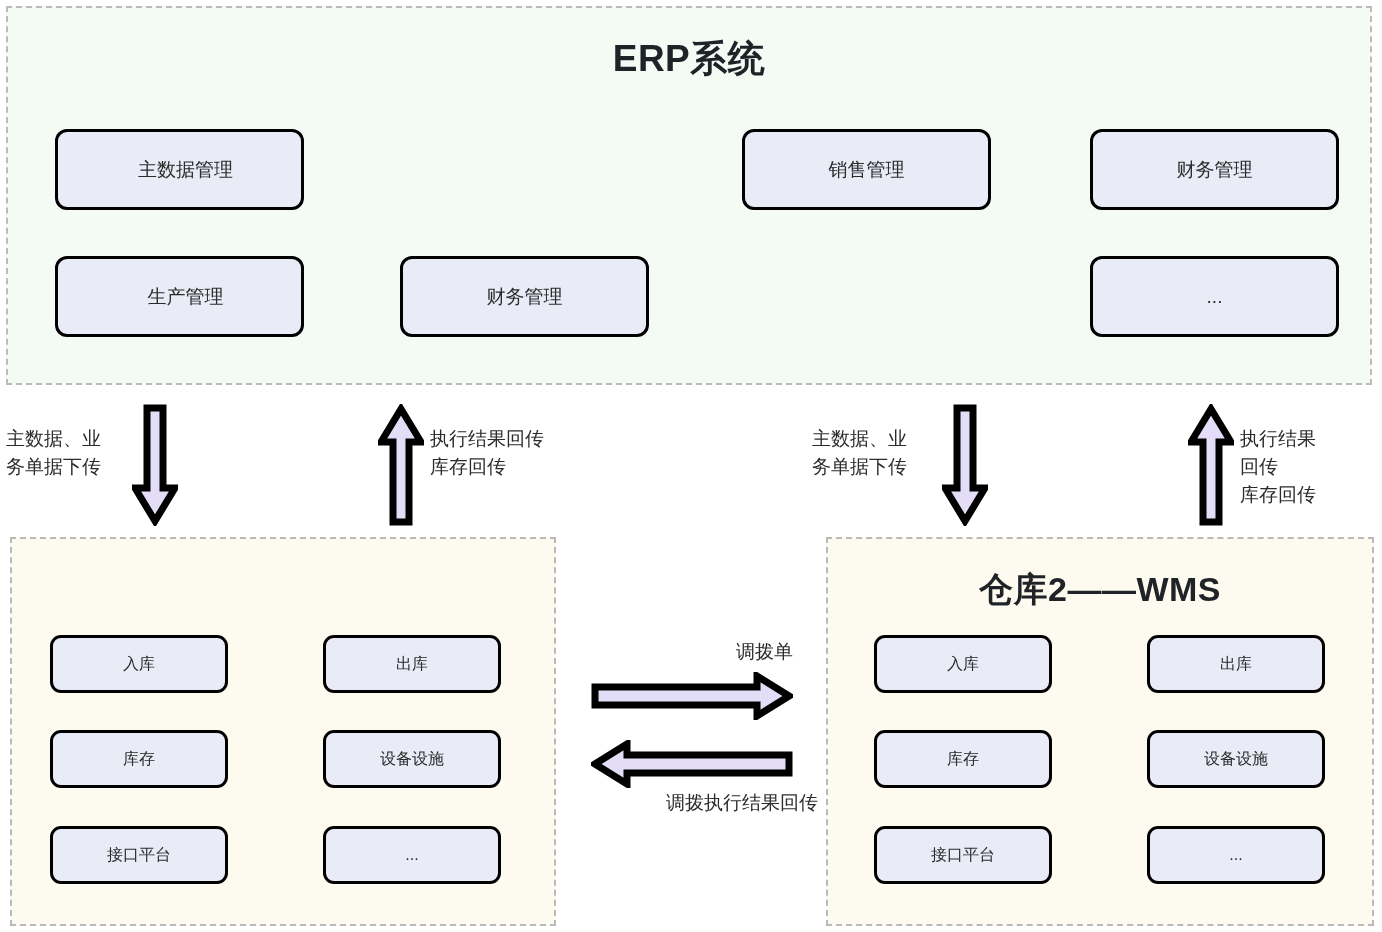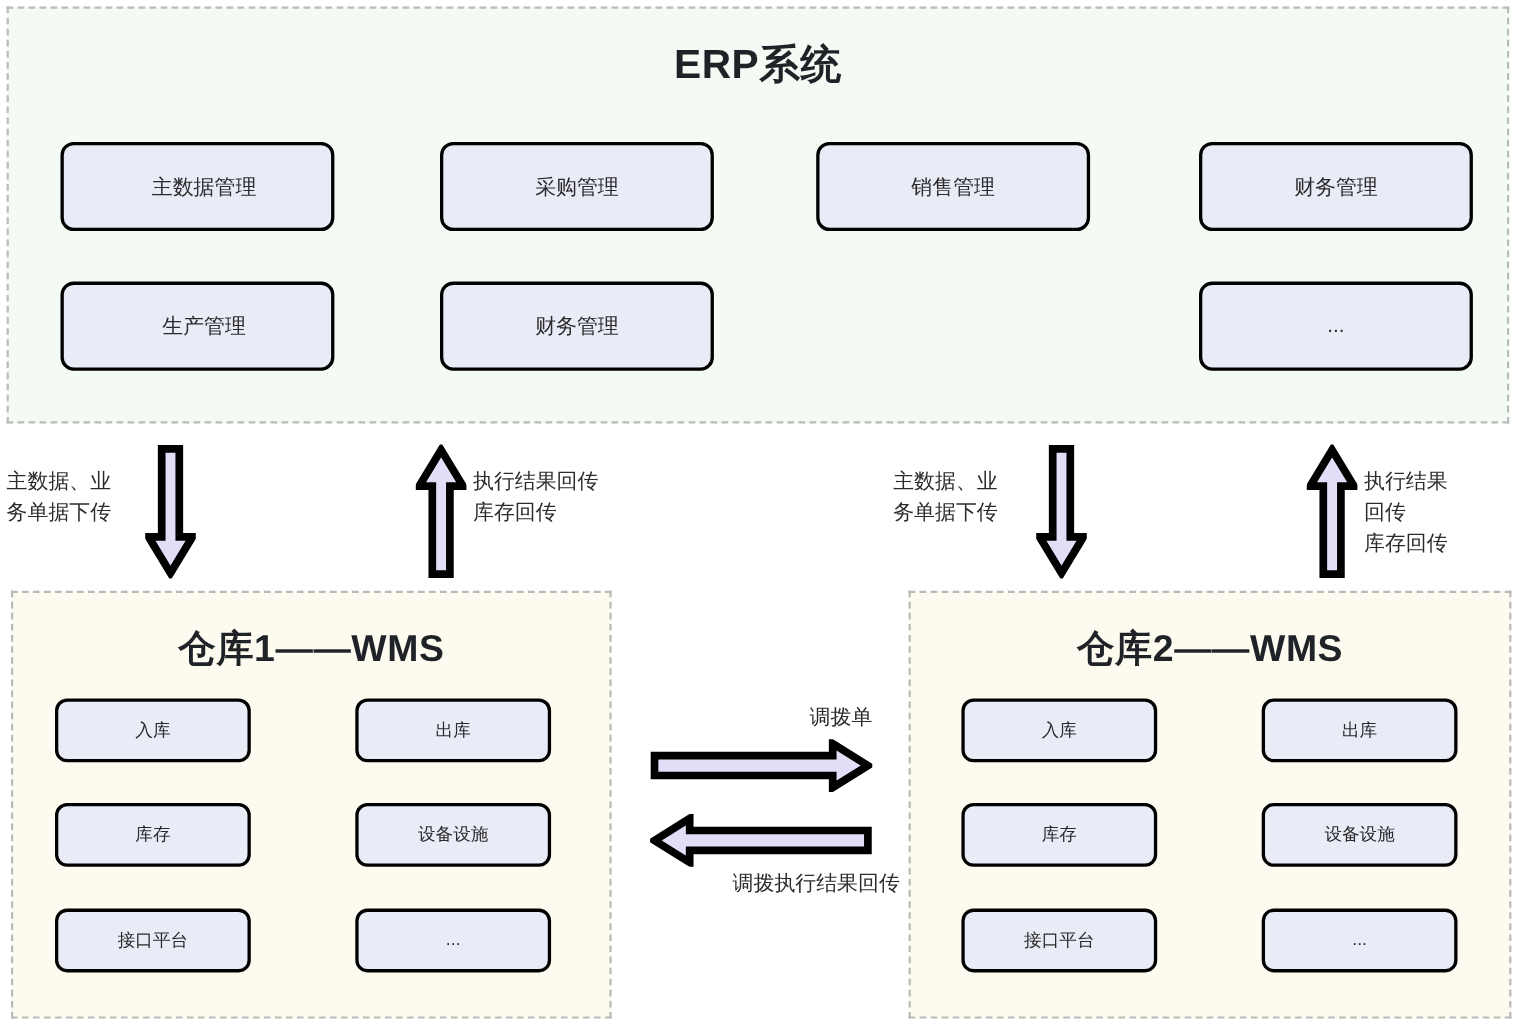--- a/index.html
+++ b/index.html
@@ -144,23 +144,20 @@
 <body>
 
 <div class="canvas">
 
   <div class="erp-container">
     <div class="erp-title">ERP系统</div>
 
     <div class="mod-box erp-box erp-row1 erp-c1">
       <span>主数据管理</span>
     </div>
-    <div class="mod-box erp-box erp-row1 erp-c2">
-      <span>采购管理</span>
-    </div>
     <div class="mod-box erp-box erp-row1 erp-c3">
       <span>销售管理</span>
     </div>
     <div class="mod-box erp-box erp-row1 erp-c4">
       <span>财务管理</span>
     </div>
 
     <div class="mod-box erp-box erp-row2 erp-c1">
       <span>生产管理</span>
     </div>
@@ -198,21 +195,20 @@
 
   <div class="v-arrow" style="left:1188px; top:404px;">
     <svg viewBox="0 0 46 122" preserveAspectRatio="none">
       <polygon class="arrow-fill" points="23,5 43,38 31,38 31,118 15,118 15,38 3,38"></polygon>
     </svg>
   </div>
   <div class="arrow-label" style="left:1240px; top:425px;">执行结果回传
 库存回传</div>
 
   <div class="wms-container" id="wms1">
-    <div class="wms-title">仓库1——WMS</div>
 
     <div class="mod-box wms-box wms-col-l wms-r1">
       <span>入库</span>
     </div>
     <div class="mod-box wms-box wms-col-r wms-r1">
       <span>出库</span>
     </div>
     <div class="mod-box wms-box wms-col-l wms-r2">
       <span>库存</span>
     </div>

